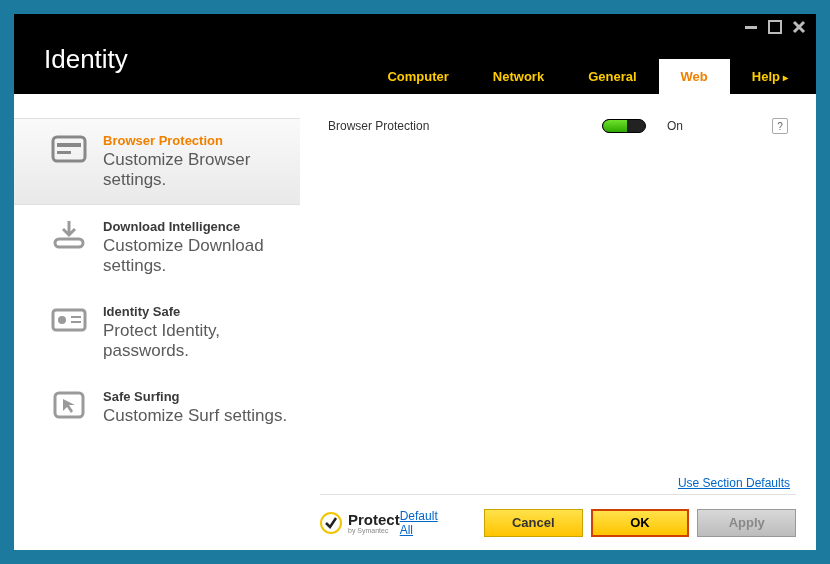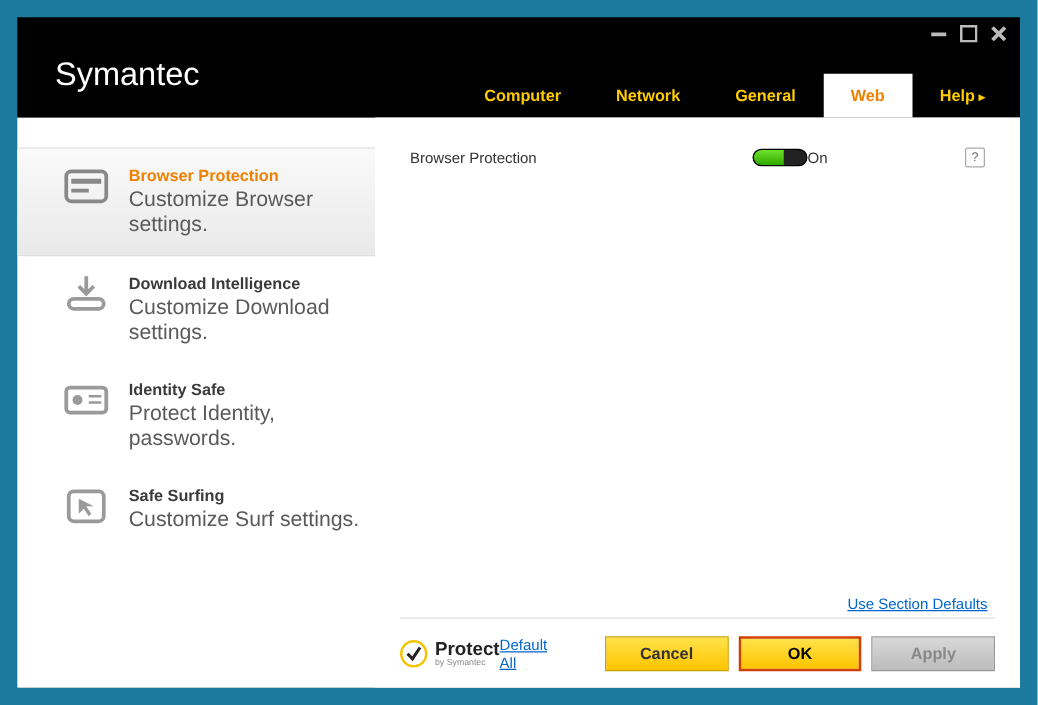--- a/index.html
+++ b/index.html
@@ -71,21 +71,21 @@
     background: #fff;
     position: relative;
     padding: 14px 24px;
   }
   .setting-row {
     display: flex; align-items: center;
     padding: 10px 4px;
     font-size: 12px; color: #333;
   }
   .setting-label { flex: 1; }
-  .toggle-wrap { flex: 0 0 170px; display: flex; align-items: center; gap: 0; }
+  .toggle-wrap { flex: 0 0 170px; display: flex; align-items: center; gap: 21px; }
   .toggle {
     width: 44px; height: 14px; border-radius: 7px;
     background: #222; position: relative; overflow: hidden;
     border: 1px solid #000;
   }
   .toggle::before {
     content: ""; position: absolute; left: 0; top: 0; bottom: 0;
     width: 24px; background: linear-gradient(#6fe22a, #2fa800);
     border-radius: 7px 0 0 7px;
   }
@@ -153,21 +153,21 @@
         <svg width="14" height="14" viewBox="0 0 14 14">
             <rect x="1" y="1" width="12" height="12" fill="none" stroke="#bbb" stroke-width="2"></rect>
           </svg>
       </span>
       <span>
         <svg width="14" height="14" viewBox="0 0 14 14">
             <path d="M2 2 L12 12 M12 2 L2 12" stroke="#bbb" stroke-width="3"></path>
           </svg>
       </span>
     </div>
-    <div class="title-text">Symantec</div>
+    <div class="title-text">Identity</div>
     <div class="tabs">
       <div class="tab">Computer</div>
       <div class="tab">Network</div>
       <div class="tab">General</div>
       <div class="tab active">Web</div>
       <div class="tab help">
         <span>Help</span><span class="help-arrow">▸</span>
       </div>
     </div>
   </div>

